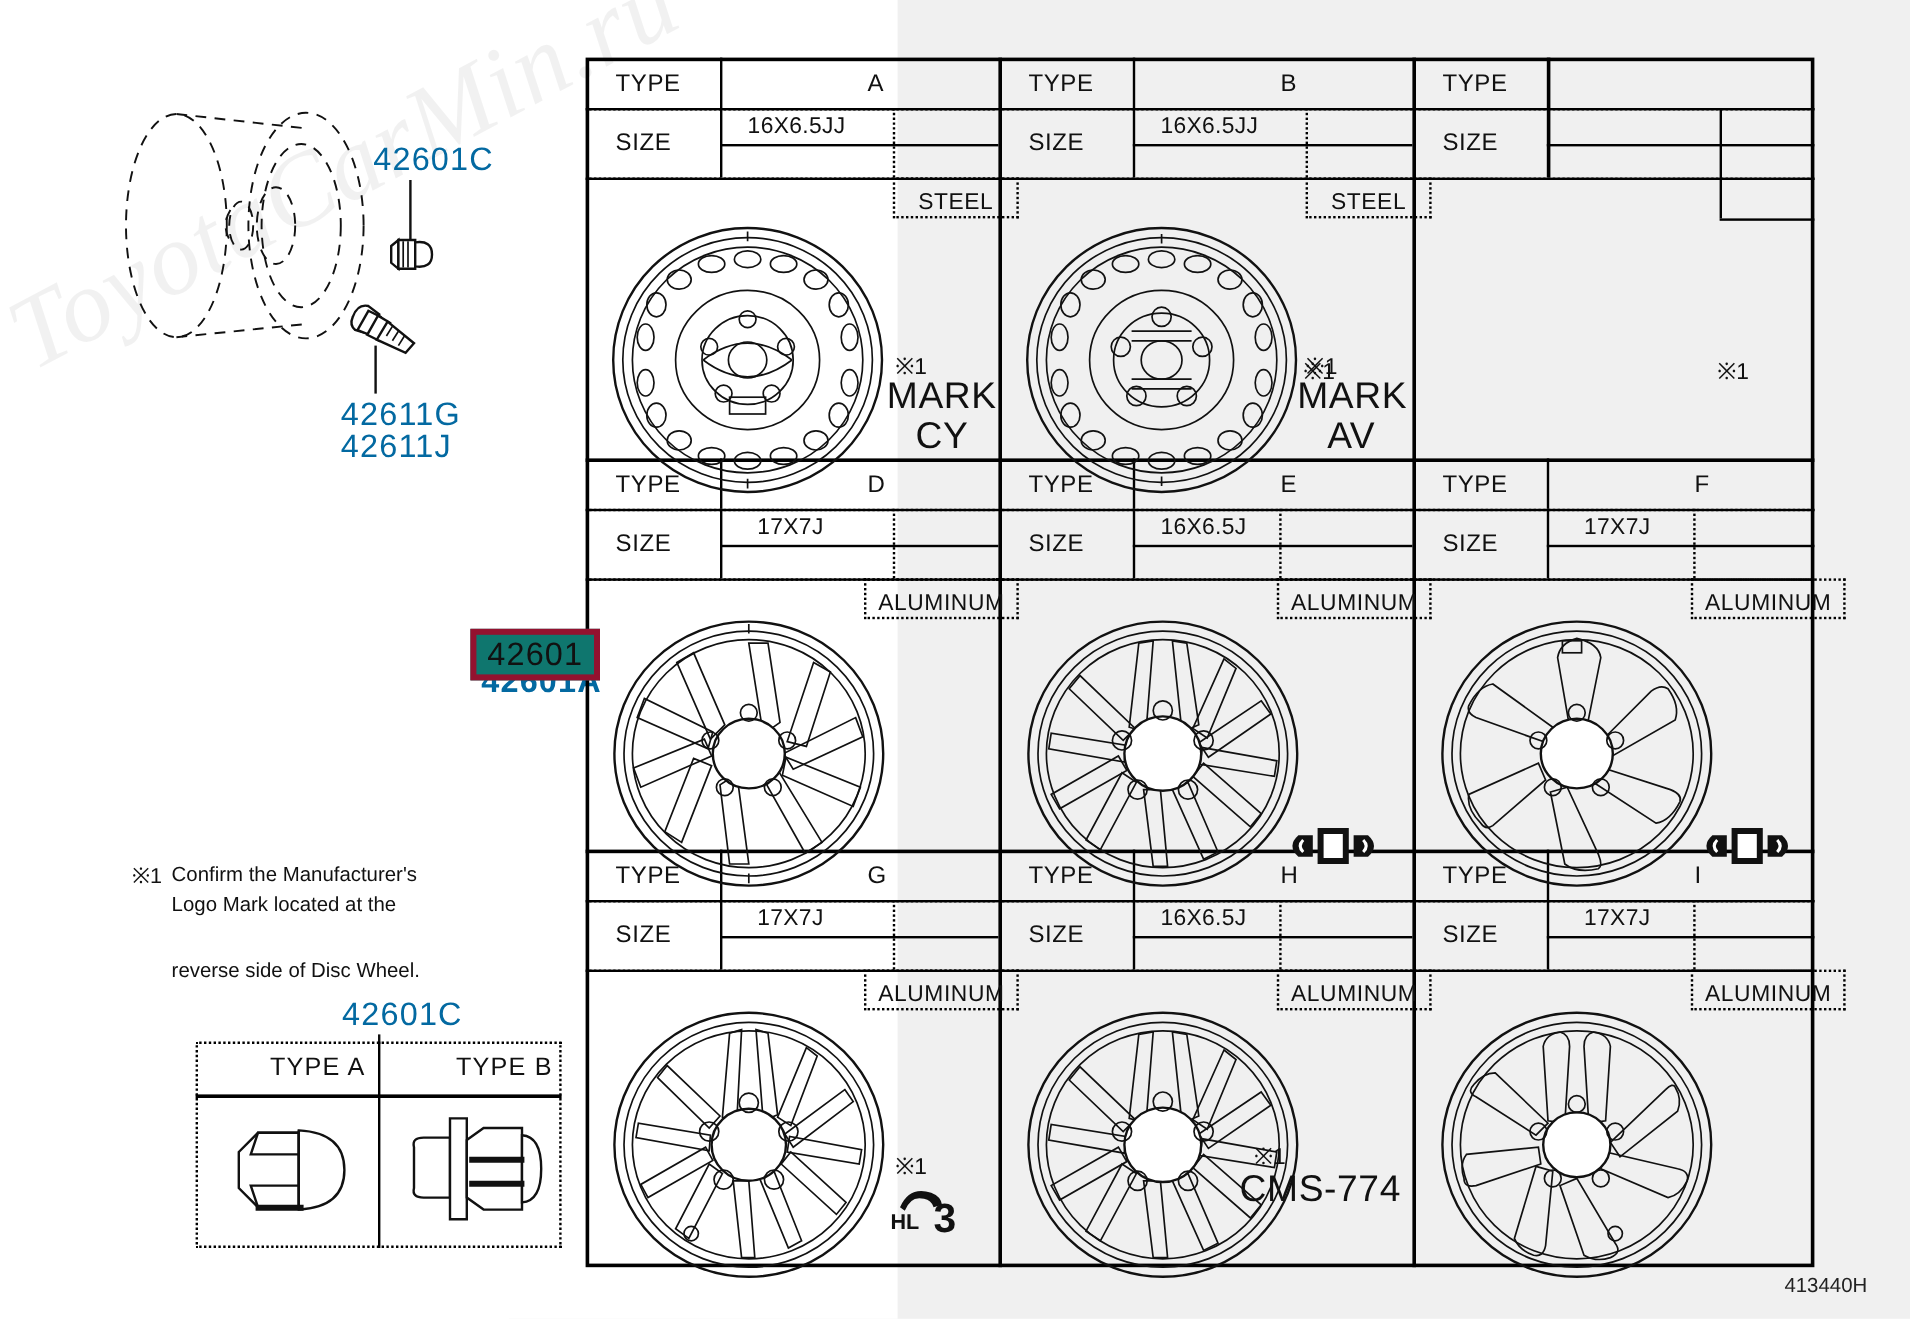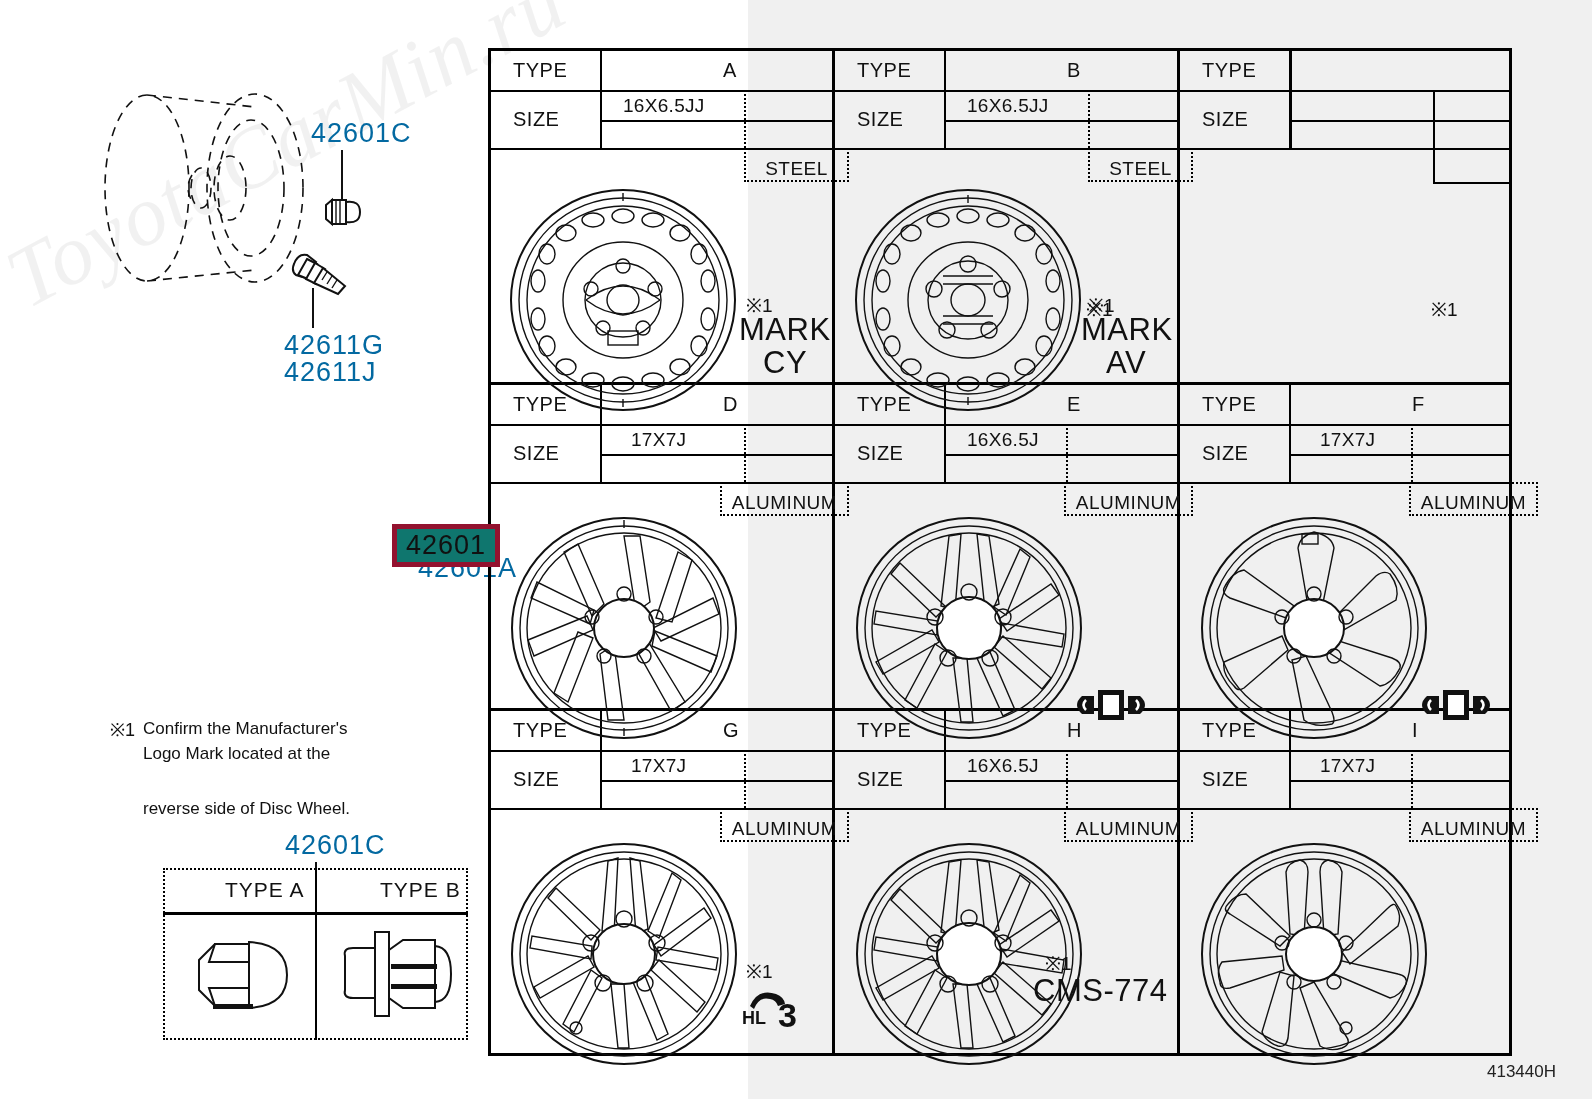--- a/index.html
+++ b/index.html
@@ -131,21 +131,21 @@
       <path class="fillw" d="M27 13 l10 6 l-9 15 l-10 -5 z"></path>
       <path class="fillw" d="M35 18 l22 18 l-7 8 l-24 -11 z"></path>
       <path class="ln-thin" d="M39 22 l-5 8 M44 26 l-5 8 M49 30 l-5 8"></path>
     </svg>
   </div>
 
   <div class="t pn" style="left:284px;top:330px;">42611G</div>
   <div class="t pn" style="left:284px;top:357px;">42611J</div>
   <div class="leader" style="left:312px;top:288px;width:2px;height:40px;"></div>
 
-  <div class="t pn" style="left:418px;top:553px;">42601A</div>
+  <div class="t pn" style="left:401px;top:553px;font-weight:bold;">42601A</div>
   <div class="hl-box" style="left:392px;top:524px;">42601</div>
   <div class="leader" style="left:478px;top:548px;width:12px;height:2px;"></div>
 
   <div class="t small" style="left:110px;top:717px;font-size:18px;">※1</div>
   <div class="t note" style="left:143px;top:716px;">Confirm the Manufacturer's</div>
   <div class="t note" style="left:143px;top:741px;">Logo Mark located at the</div>
   <div class="t note" style="left:143px;top:796px;">reverse side of Disc Wheel.</div>
 
   <div class="t pn" style="left:285px;top:830px;">42601C</div>
   <div class="leader" style="left:315px;top:862px;width:2px;height:8px;"></div>

